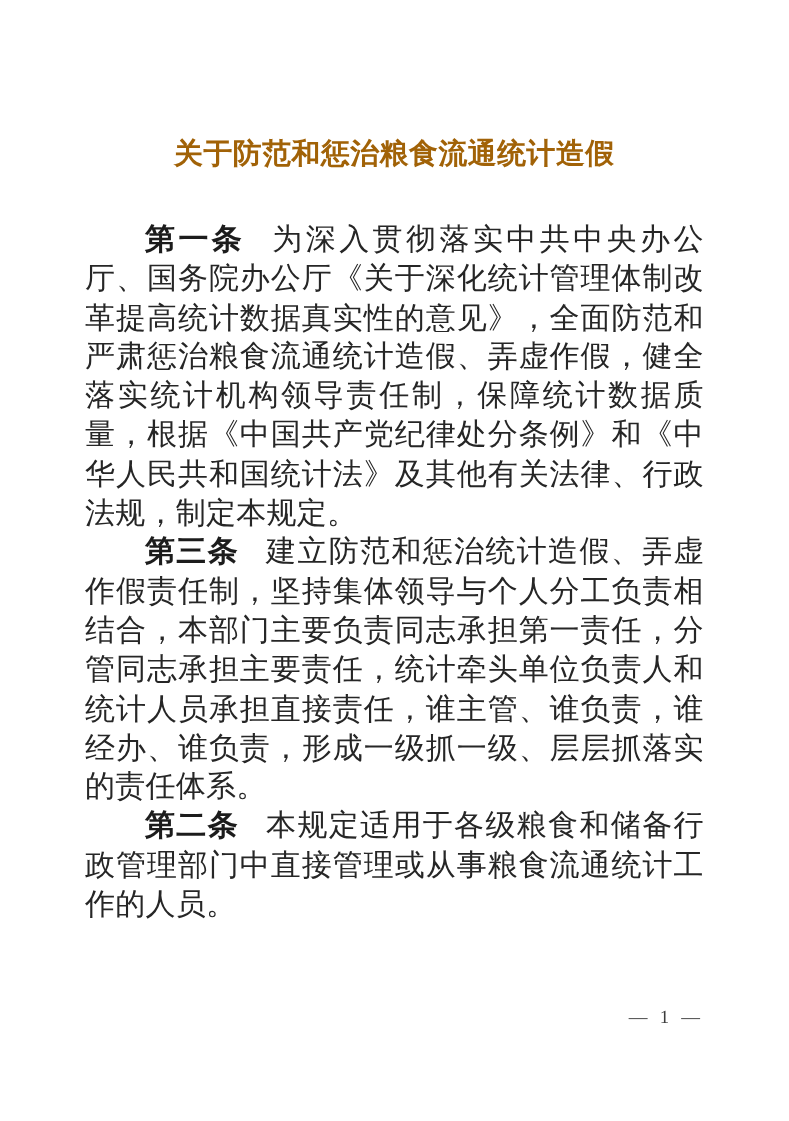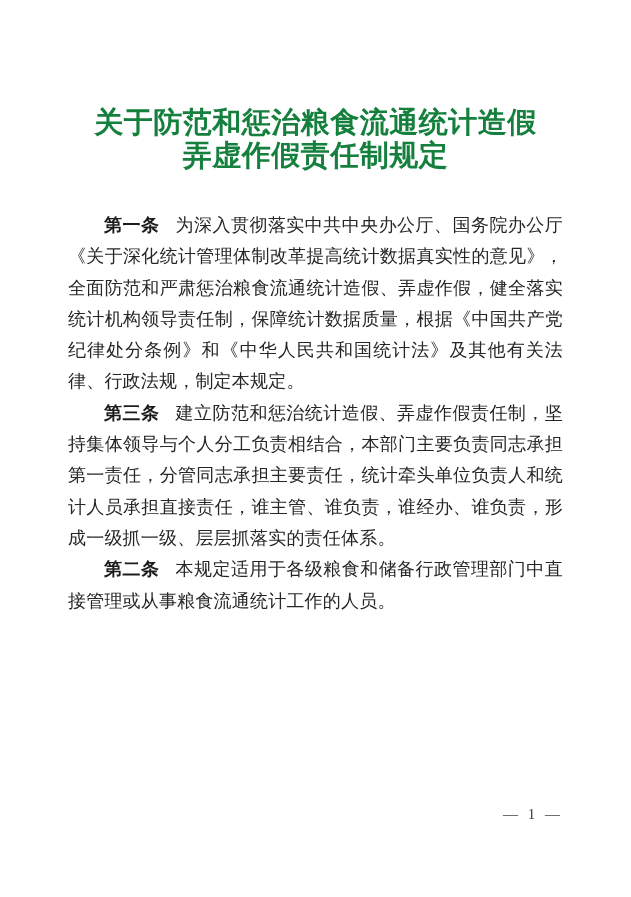--- a/index.html
+++ b/index.html
@@ -17,32 +17,32 @@
   }
   .content {
     position: absolute;
     left: 68px;
     right: 68px;
     top: 106px;
   }
   .doc-title {
     margin: 0 0 38px 0;
     text-align: center;
-    font-size: 29px;
+    font-size: 23px;
     font-weight: 700;
     line-height: 33px;
-    color: #15803d;
+    color: #a16207;
     letter-spacing: 0.5px;
   }
   .doc-title .title-line {
     display: block;
   }
   .body-text p {
     margin: 0;
-    font-size: 18px;
+    font-size: 24px;
     line-height: 31.3px;
     color: #262626;
     text-align: justify;
     text-justify: inter-character;
     text-indent: 2em;
     letter-spacing: 0.2px;
   }
   .lead {
     font-weight: 700;
     margin-right: 0.9em;
@@ -63,21 +63,20 @@
   }
 </style>
 </head>
 <body>
 
 <div class="page">
   <div class="content">
 
     <h1 class="doc-title">
       <span class="title-line">关于防范和惩治粮食流通统计造假</span>
-      <span class="title-line">弄虚作假责任制规定</span>
     </h1>
 
     <div class="body-text">
       <p><span class="lead">第一条</span><span>为深入贯彻落实中共中央办公厅、国务院办公厅《关于深化统计管理体制改革提高统计数据真实性的意见》，全面防范和严肃惩治粮食流通统计造假、弄虚作假，健全落实统计机构领导责任制，保障统计数据质量，根据《中国共产党纪律处分条例》和《中华人民共和国统计法》及其他有关法律、行政法规，制定本规定。</span></p>
 
       <p><span class="lead">第三条</span><span>建立防范和惩治统计造假、弄虚作假责任制，坚持集体领导与个人分工负责相结合，本部门主要负责同志承担第一责任，分管同志承担主要责任，统计牵头单位负责人和统计人员承担直接责任，谁主管、谁负责，谁经办、谁负责，形成一级抓一级、层层抓落实的责任体系。</span></p>
 
       <p><span class="lead">第二条</span><span>本规定适用于各级粮食和储备行政管理部门中直接管理或从事粮食流通统计工作的人员。</span></p>
 
 

